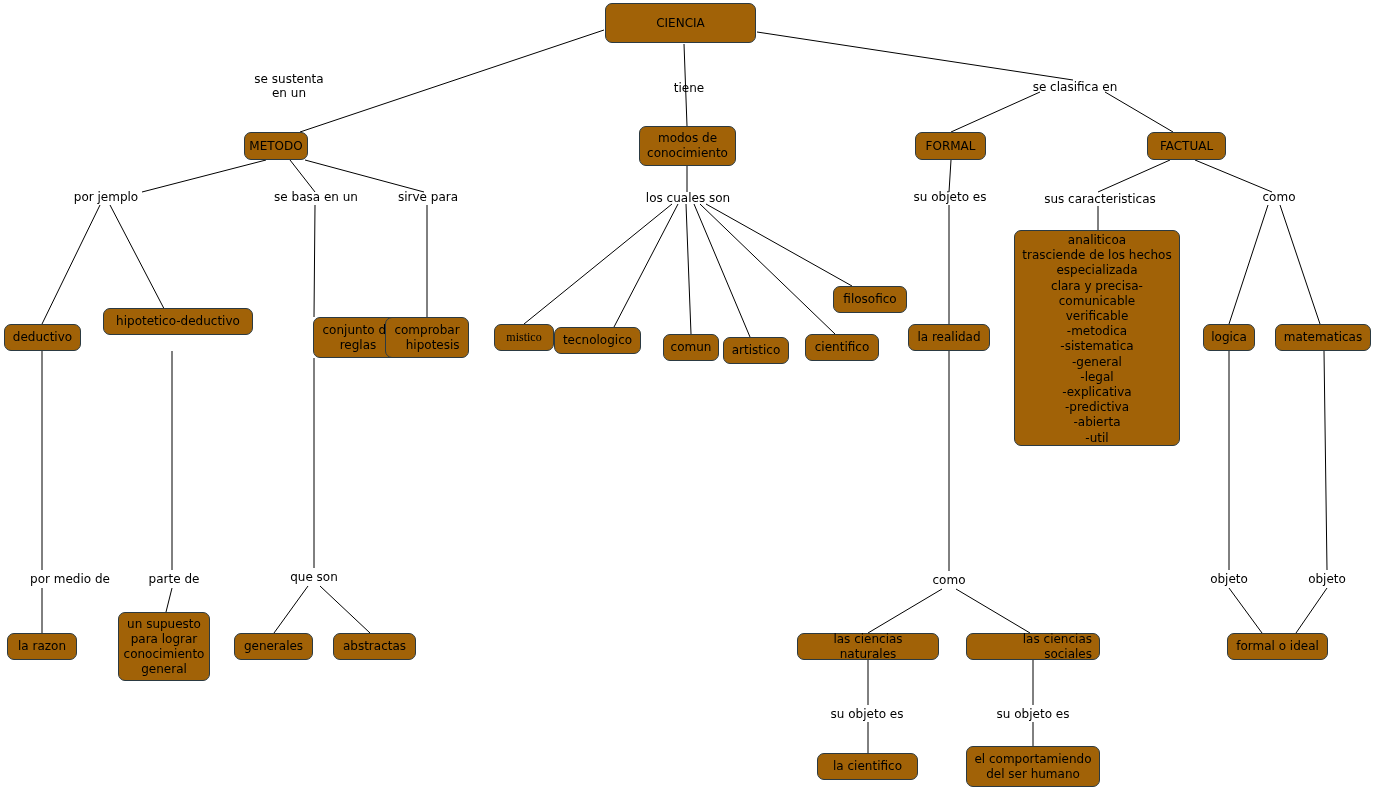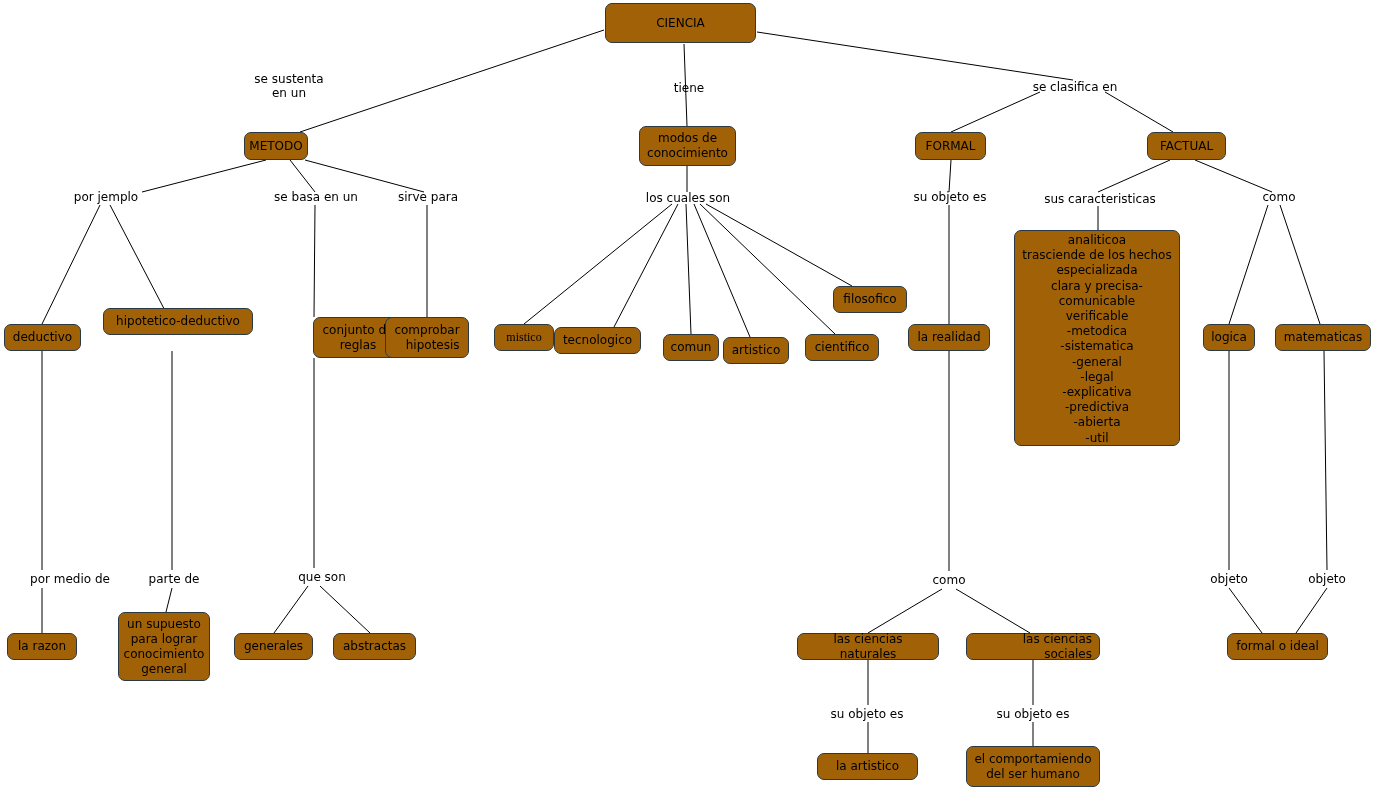--- a/index.html
+++ b/index.html
@@ -143,38 +143,38 @@
       <div class="node" style="left: 7px; top: 633px; width: 70px; height: 27px;">la razon</div>
       <div class="node" style="left: 118px; top: 612px; width: 92px; height: 69px;">un supuesto
 para lograr
 conocimiento
 general</div>
       <div class="node" style="left: 234px; top: 633px; width: 79px; height: 27px;">generales</div>
       <div class="node" style="left: 333px; top: 633px; width: 83px; height: 27px;">abstractas</div>
       <div class="node" style="left: 797px; top: 633px; width: 142px; height: 27px;">las ciencias naturales</div>
       <div class="node" style="left: 966px; top: 633px; width: 134px; height: 27px; text-align: right;">las ciencias sociales</div>
       <div class="node" style="left: 1227px; top: 633px; width: 101px; height: 27px;">formal o ideal</div>
-      <div class="node" style="left: 817px; top: 753px; width: 101px; height: 27px;">la artistico</div>
+      <div class="node" style="left: 817px; top: 753px; width: 101px; height: 27px;">la cientifico</div>
       <div class="node" style="left: 966px; top: 746px; width: 134px; height: 41px;">el comportamiendo
 del ser humano</div>
     </div>
   <div id="label-layer">
       <div class="label" style="left: 247px; top: 72px; width: 84px;">se sustenta
 en un</div>
       <div class="label" style="left: 669px; top: 81px; width: 40px;">tiene</div>
       <div class="label" style="left: 1020px; top: 80px; width: 110px;">se  clasifica en</div>
       <div class="label" style="left: 67px; top: 190px; width: 78px;">por jemplo</div>
       <div class="label" style="left: 265px; top: 190px; width: 102px;">se basa en un</div>
       <div class="label" style="left: 390px; top: 190px; width: 76px;">sirve para</div>
       <div class="label" style="left: 636px; top: 191px; width: 104px;">los cuales son</div>
       <div class="label" style="left: 905px; top: 190px; width: 90px;">su objeto es</div>
       <div class="label" style="left: 1033px; top: 192px; width: 134px;">sus caracteristicas</div>
       <div class="label" style="left: 1257px; top: 190px; width: 44px;">como</div>
       <div class="label" style="left: 0px; top: 572px; width: 92px; margin-left: 24px;">por medio de</div>
       <div class="label" style="left: 142px; top: 572px; width: 64px;">parte de</div>
-      <div class="label" style="left: 292px; top: 570px; width: 60px;">que son</div>
+      <div class="label" style="left: 284px; top: 570px; width: 60px;">que son</div>
       <div class="label" style="left: 927px; top: 573px; width: 44px;">como</div>
       <div class="label" style="left: 1203px; top: 572px; width: 52px;">objeto</div>
       <div class="label" style="left: 1301px; top: 572px; width: 52px;">objeto</div>
       <div class="label" style="left: 822px; top: 707px; width: 90px;">su objeto es</div>
       <div class="label" style="left: 988px; top: 707px; width: 90px;">su objeto es</div>
     </div>
 </div>
 
 </body></html>

